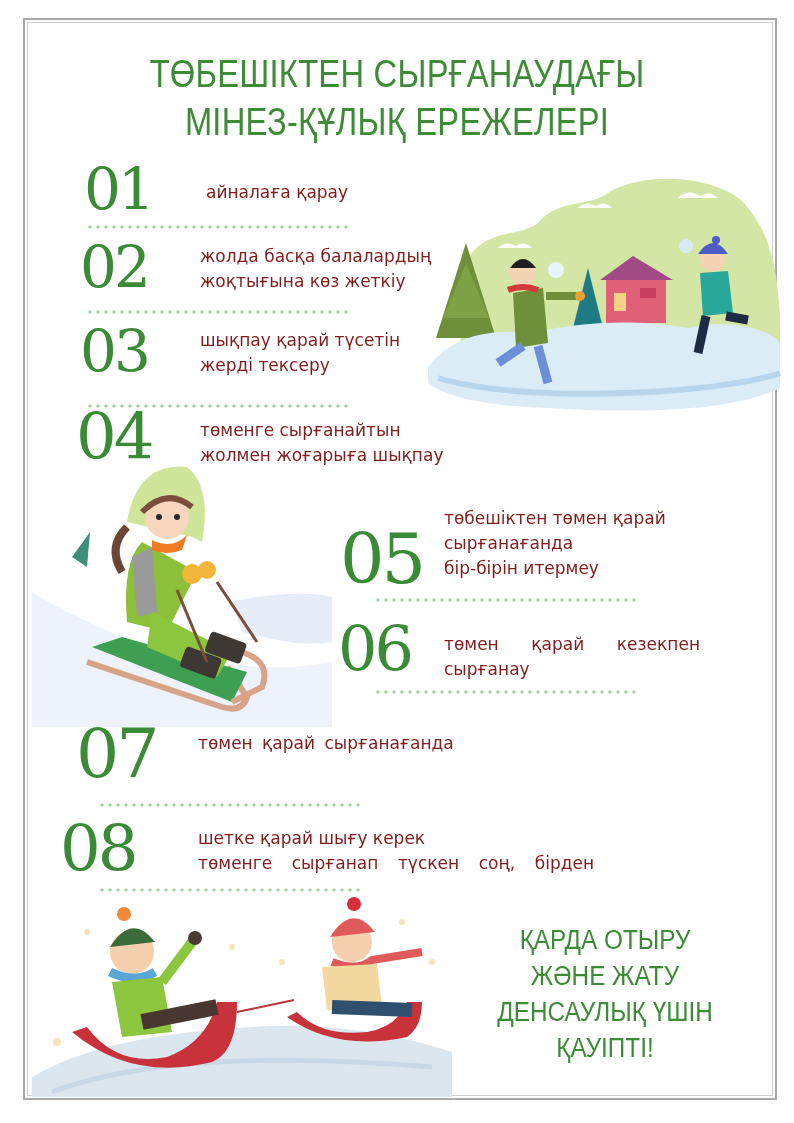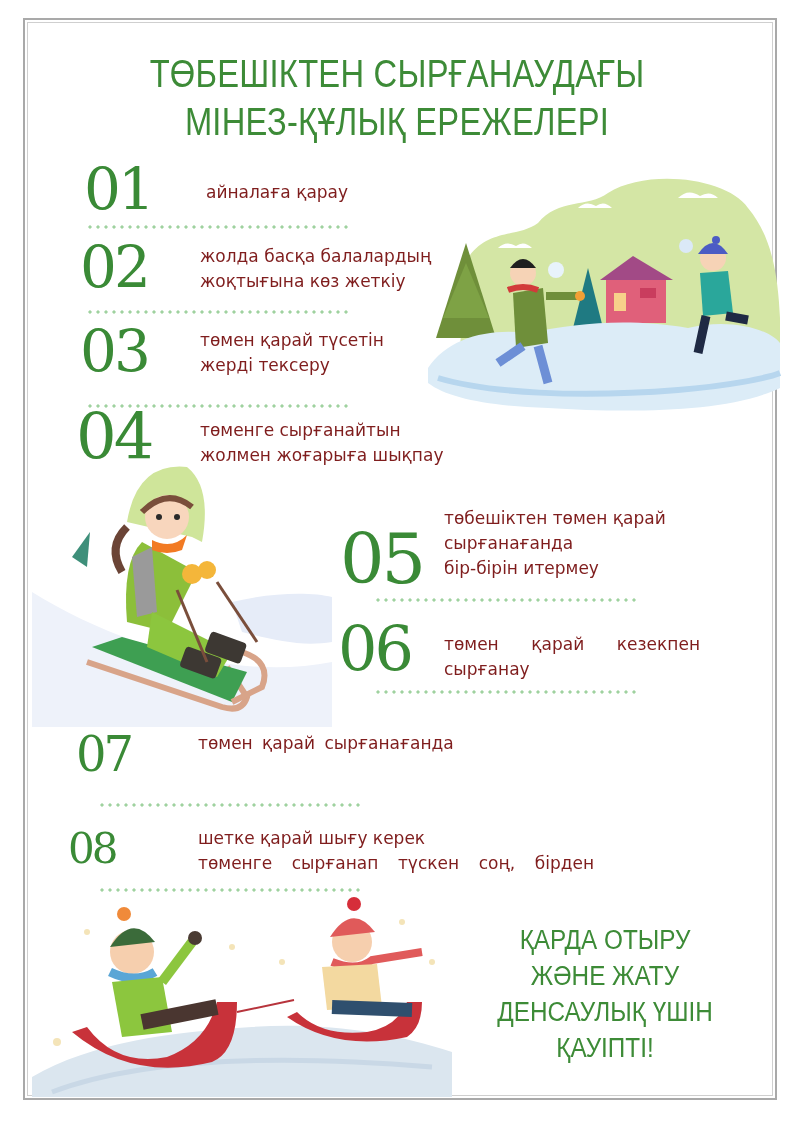--- a/index.html
+++ b/index.html
@@ -129,21 +129,21 @@
 
 <div class="num" style="left:80px;top:238px;">02</div>
 <div class="rule-text" style="left:200px;top:244px;width:240px;">
   <span class="ln">жолда басқа балалардың</span>
   <span class="ln">жоқтығына көз жеткіу</span>
 </div>
 <div class="dots" style="left:86px;top:310px;width:266px;"></div>
 
 <div class="num" style="left:80px;top:322px;">03</div>
 <div class="rule-text" style="left:200px;top:328px;width:240px;">
-  <span class="ln">төмен қарай түсетін</span>
+  <span class="ln">шықпау қарай түсетін</span>
   <span class="ln">жерді тексеру</span>
 </div>
 <div class="dots" style="left:86px;top:404px;width:266px;"></div>
 
 <div class="num" style="left:76px;top:408px;font-size:64px;">04</div>
 <div class="rule-text" style="left:200px;top:418px;width:280px;">
   <span class="ln">төменге сырғанайтын</span>
   <span class="ln">жолмен жоғарыға шықпау</span>
 </div>
 
@@ -155,27 +155,27 @@
 </div>
 <div class="dots" style="left:374px;top:598px;width:266px;"></div>
 
 <div class="num" style="left:338px;top:620px;font-size:62px;">06</div>
 <div class="rule-text justify" style="left:444px;top:632px;width:256px;">
   <span class="ln">төмен қарай кезекпен</span>
   <span class="ln" style="text-align-last:left;">сырғанау</span>
 </div>
 <div class="dots" style="left:374px;top:690px;width:266px;"></div>
 
-<div class="num" style="left:76px;top:725px;font-size:48px;">07</div>
+<div class="num" style="left:76px;top:725px;font-size:68px;">07</div>
 <div class="rule-text" style="left:198px;top:731px;width:290px;">
   <span class="ln" style="word-spacing:4px;">төмен қарай сырғанағанда</span>
 </div>
 <div class="dots" style="left:98px;top:803px;width:266px;"></div>
 
-<div class="num" style="left:68px;top:820px;font-size:42px;">08</div>
+<div class="num" style="left:60px;top:820px;font-size:64px;">08</div>
 <div class="rule-text" style="left:198px;top:826px;width:396px;">
   <span class="ln">шетке қарай шығу керек</span>
   <span class="ln" style="text-align:justify;text-align-last:justify;">төменге сырғанап түскен соң, бірден</span>
 </div>
 <div class="dots" style="left:98px;top:888px;width:266px;"></div>
 
 <div class="warning">
   <span class="ln">ҚАРДА ОТЫРУ</span>
   <span class="ln">ЖӘНЕ ЖАТУ</span>
   <span class="ln">ДЕНСАУЛЫҚ ҮШІН</span>

